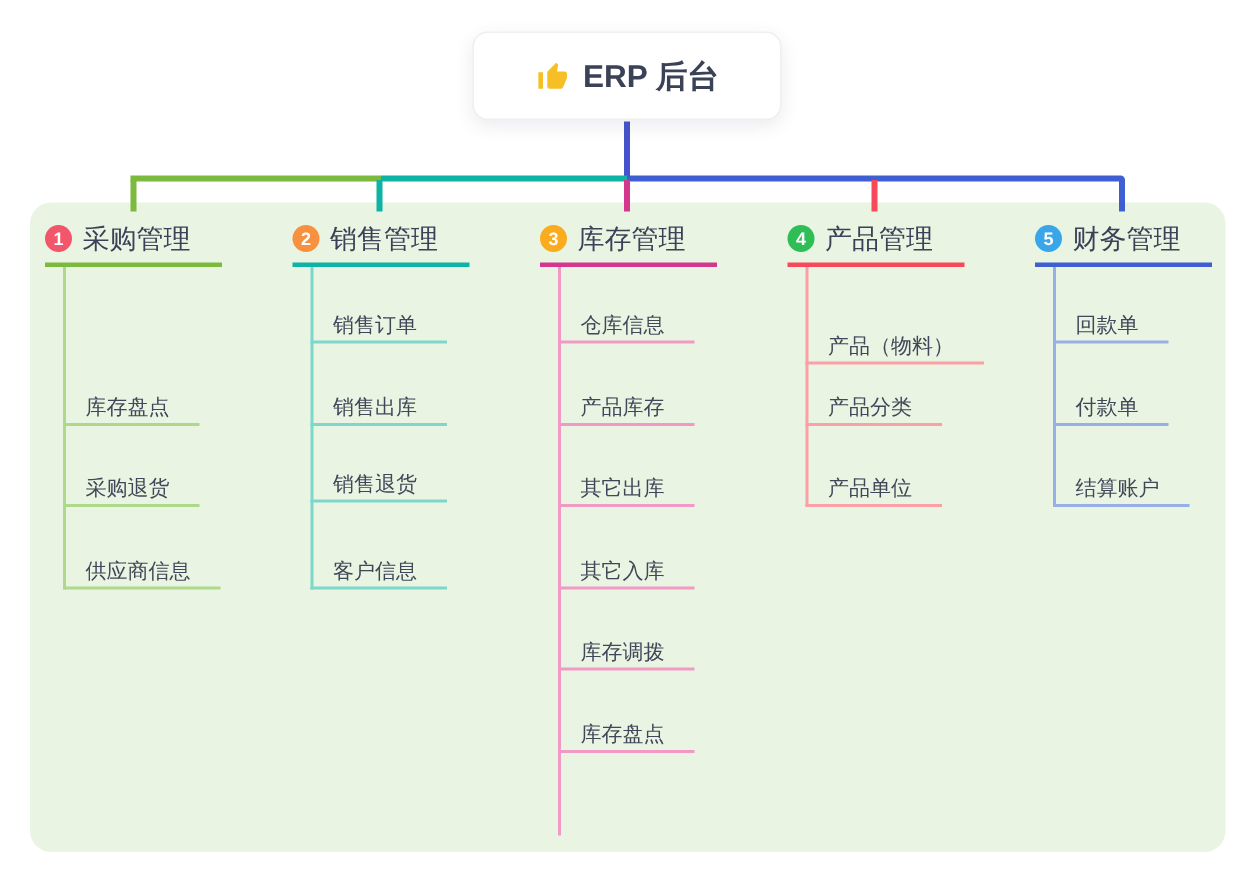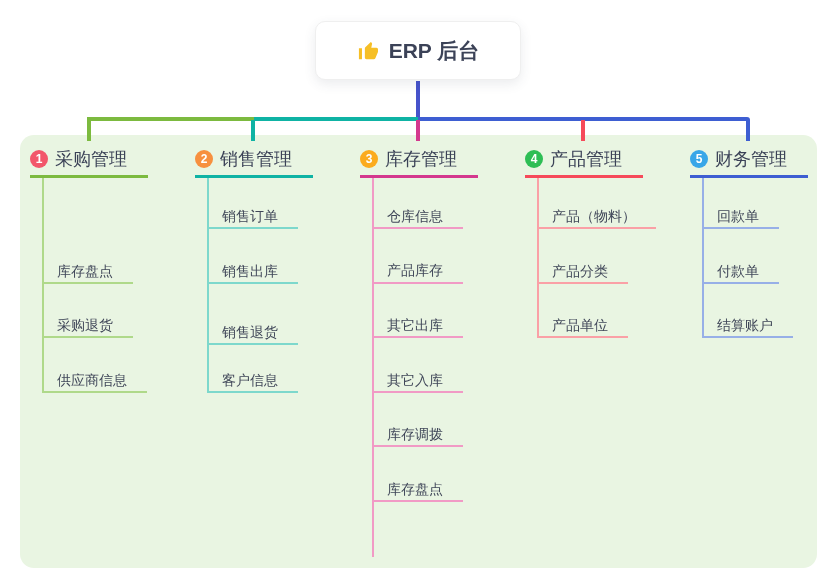--- a/index.html
+++ b/index.html
@@ -143,45 +143,45 @@
     </div>
 
   <div class="branch branch1" style="--c: #0FB3A4; --lc: #7DD8CC; --bc: #F7903F;">
     <div class="branch-header">
       <span class="badge">2</span>
       <span>销售管理</span>
     </div>
     <div class="spine" style="height: 214.8px;"></div>
   <div class="item" style="top: 59px;">销售订单</div>
       <div class="item" style="top: 113.6px;">销售出库</div>
-      <div class="item" style="top: 175px;">销售退货</div>
+      <div class="item" style="top: 165px;">销售退货</div>
       <div class="item" style="top: 222.8px;">客户信息</div>
     </div>
 
   <div class="branch branch2" style="--c: #D4388E; --lc: #F19AC5; --bc: #FBAB1E;">
     <div class="branch-header">
       <span class="badge">3</span>
       <span>库存管理</span>
     </div>
     <div class="spine" style="height: 378.6px;"></div>
   <div class="item" style="top: 59px;">仓库信息</div>
-      <div class="item" style="top: 113.6px; font-family: Liberation Mono, monospace;">产品库存</div>
+      <div class="item" style="top: 113.6px;">产品库存</div>
       <div class="item" style="top: 168.2px;">其它出库</div>
       <div class="item" style="top: 222.8px;">其它入库</div>
       <div class="item" style="top: 277.4px;">库存调拨</div>
       <div class="item" style="top: 332px;">库存盘点</div>
     </div>
 
   <div class="branch branch3" style="--c: #F64A5A; --lc: #FAA0A6; --bc: #2EBE55;">
     <div class="branch-header">
       <span class="badge">4</span>
       <span>产品管理</span>
     </div>
     <div class="spine" style="height: 160.2px;"></div>
-  <div class="item" style="top: 59px;">产品（物料）</div>
+  <div class="item" style="top: 73px;">产品（物料）</div>
       <div class="item" style="top: 113.6px;">产品分类</div>
       <div class="item" style="top: 168.2px;">产品单位</div>
     </div>
 
   <div class="branch branch4" style="--c: #3E5ED2; --lc: #97AFE7; --bc: #38A6E8;">
     <div class="branch-header">
       <span class="badge">5</span>
       <span>财务管理</span>
     </div>
     <div class="spine" style="height: 160.2px;"></div>

